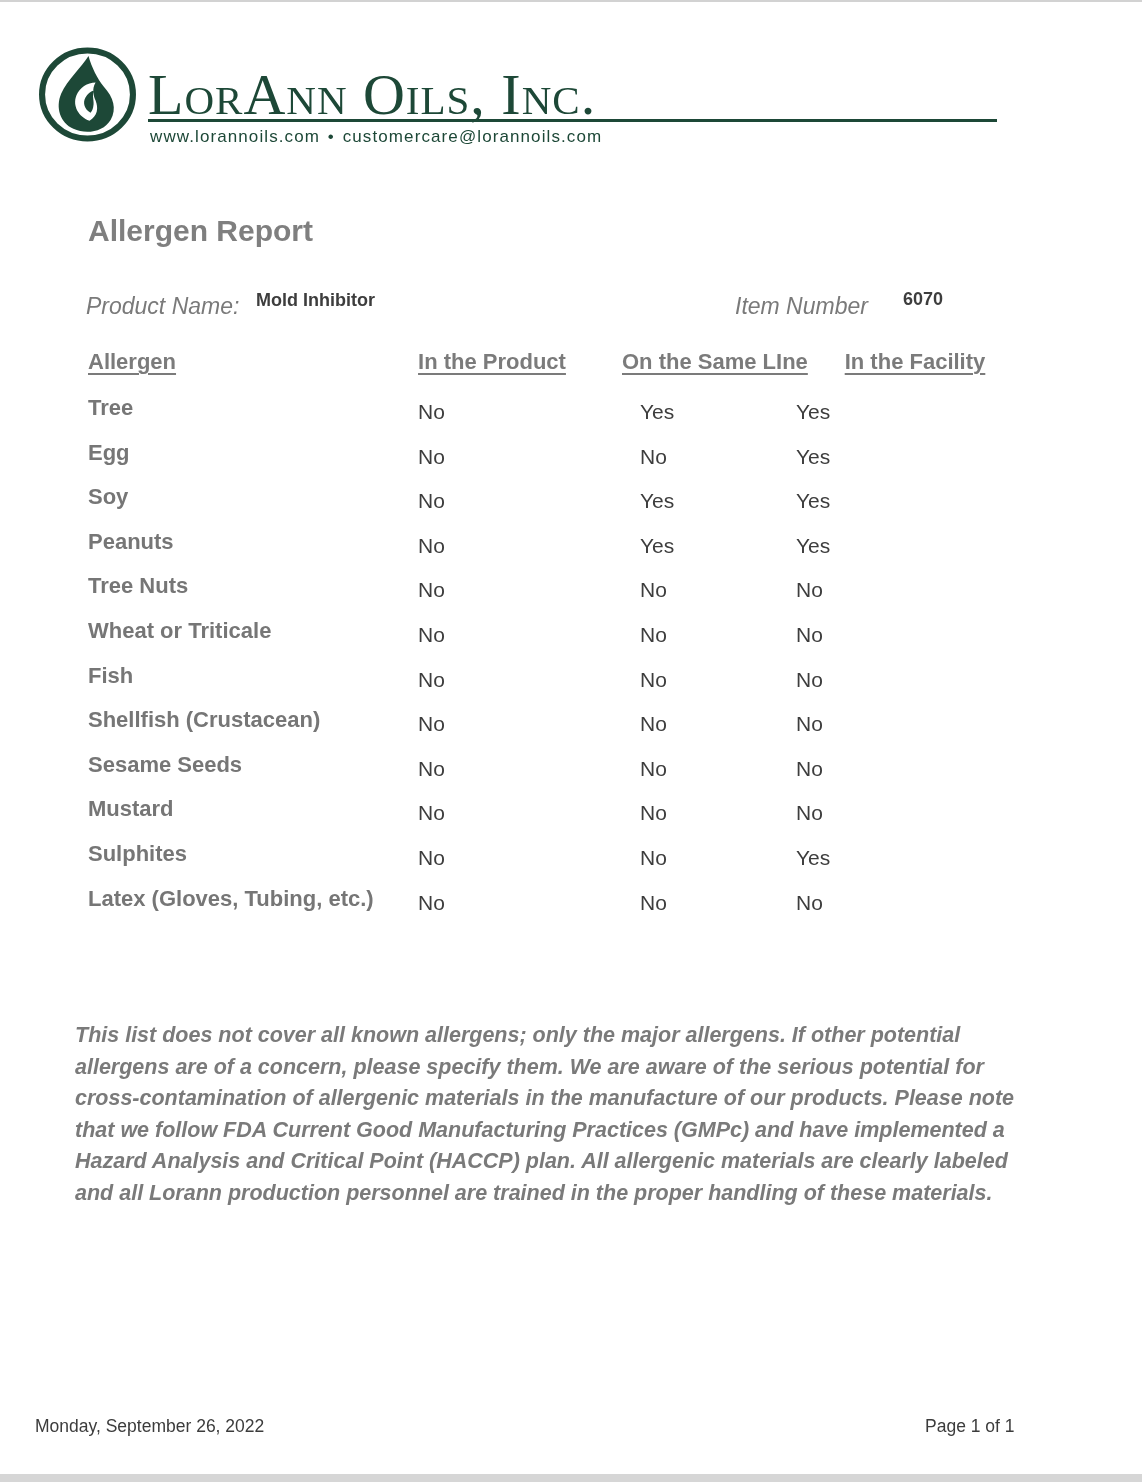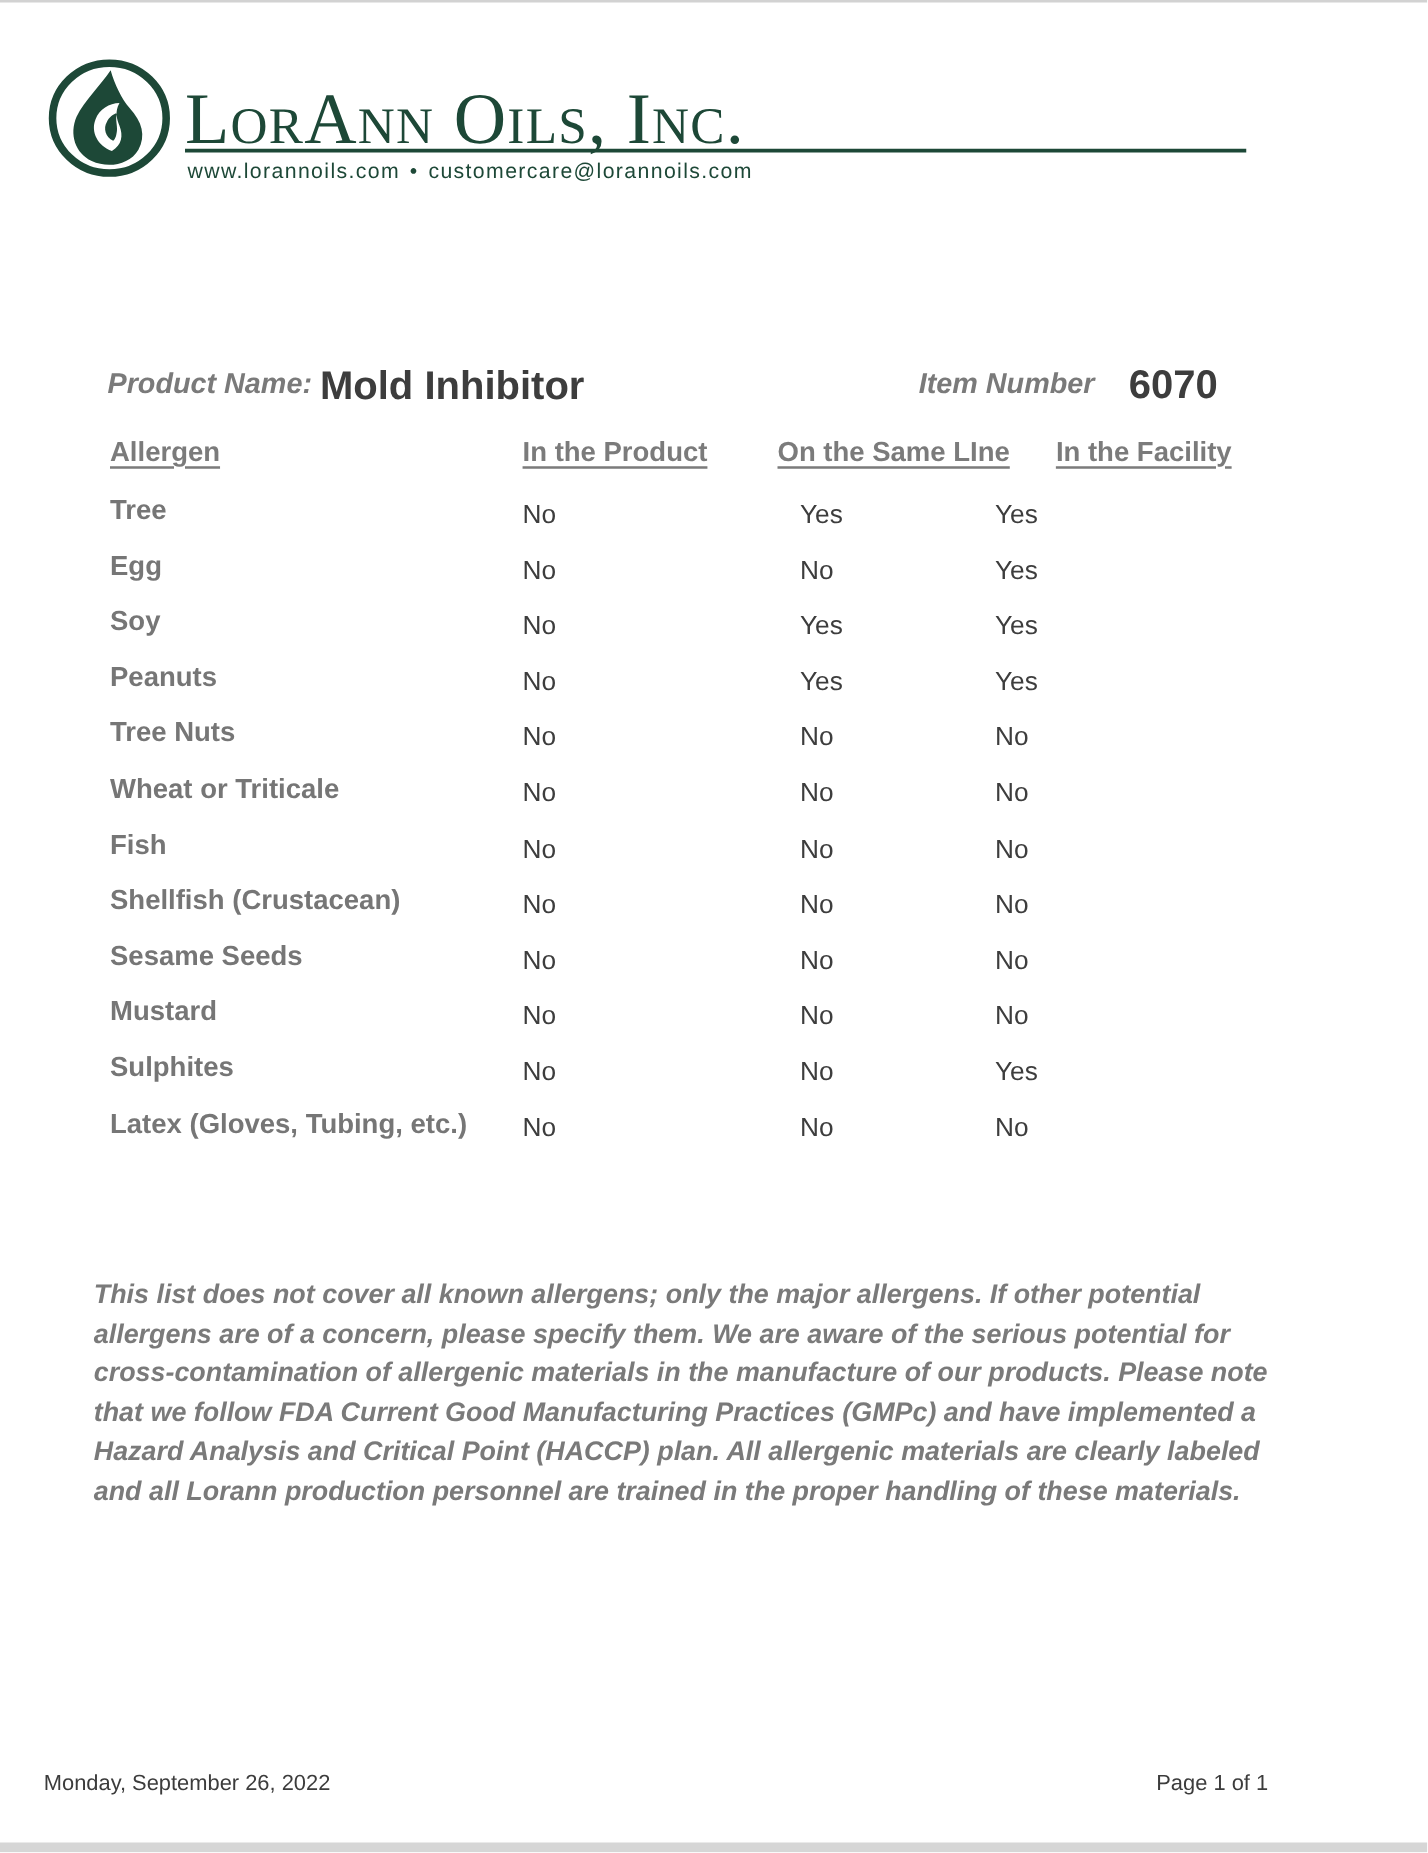--- a/index.html
+++ b/index.html
@@ -27,22 +27,22 @@
   }
   .brand-rule { position:absolute; left:148px; top:119px; width:849px; height:3px; background:#1d4837; }
   .tagline {
     position:absolute; left:150px; top:127px;
     font-size:17px; letter-spacing:1.1px; word-spacing:2px;
     color:#1d4837; white-space:nowrap;
   }
 
   
   .report-title { position:absolute; left:88px; top:214px; font-size:30px; font-weight:700; color:#7f7f7f; }
-  .lbl-italic { font-size:23px; font-weight:700; font-style:italic; color:#7a7a7a; white-space:nowrap; }
-  .val-strong { font-size:32px; font-weight:700; color:#3d3d3d; white-space:nowrap; }
+  .lbl-italic { font-size:23px; font-weight:400; font-style:italic; color:#7a7a7a; white-space:nowrap; }
+  .val-strong { font-size:18px; font-weight:700; color:#3d3d3d; white-space:nowrap; }
   .product-name-label { position:absolute; left:86px;  top:293px; }
   .product-name-value { position:absolute; left:256px; top:290px; }
   .item-number-label  { position:absolute; left:735px; top:293px; }
   .item-number-value  { position:absolute; left:903px; top:289px; }
 
   
   .atable { position:absolute; left:88px; top:349px; width:954px; }
   .thead, .trow { display:grid; grid-template-columns:330px 222px 156px 246px; }
   .thead { height:46px; }
   .th { font-size:22px; font-weight:700; color:#7b7b7b; white-space:nowrap; }
@@ -89,20 +89,21 @@
       M53 65
       C47 62 45 55 48 50
       C50 46 53 44 56 43
       C54.5 48 56.5 53 56 57
       C55.5 61 55 63 53 65 Z"></path>
   </svg>
   <div class="wordmark">LorAnn Oils, Inc.</div>
   <div class="brand-rule"></div>
   <div class="tagline">www.lorannoils.com • customercare@lorannoils.com</div>
 
+  <div class="report-title">Allergen Report</div>
   <div class="lbl-italic product-name-label">Product Name:</div>
   <div class="val-strong product-name-value">Mold Inhibitor</div>
   <div class="lbl-italic item-number-label">Item Number</div>
   <div class="val-strong item-number-value">6070</div>
 
   <div class="atable">
     <div class="thead">
       <div class="th th-left"><span>Allergen</span></div>
       <div class="th th-center th-shift-1"><span>In the Product</span></div>
       <div class="th th-center th-shift-2"><span>On the Same LIne</span></div>

